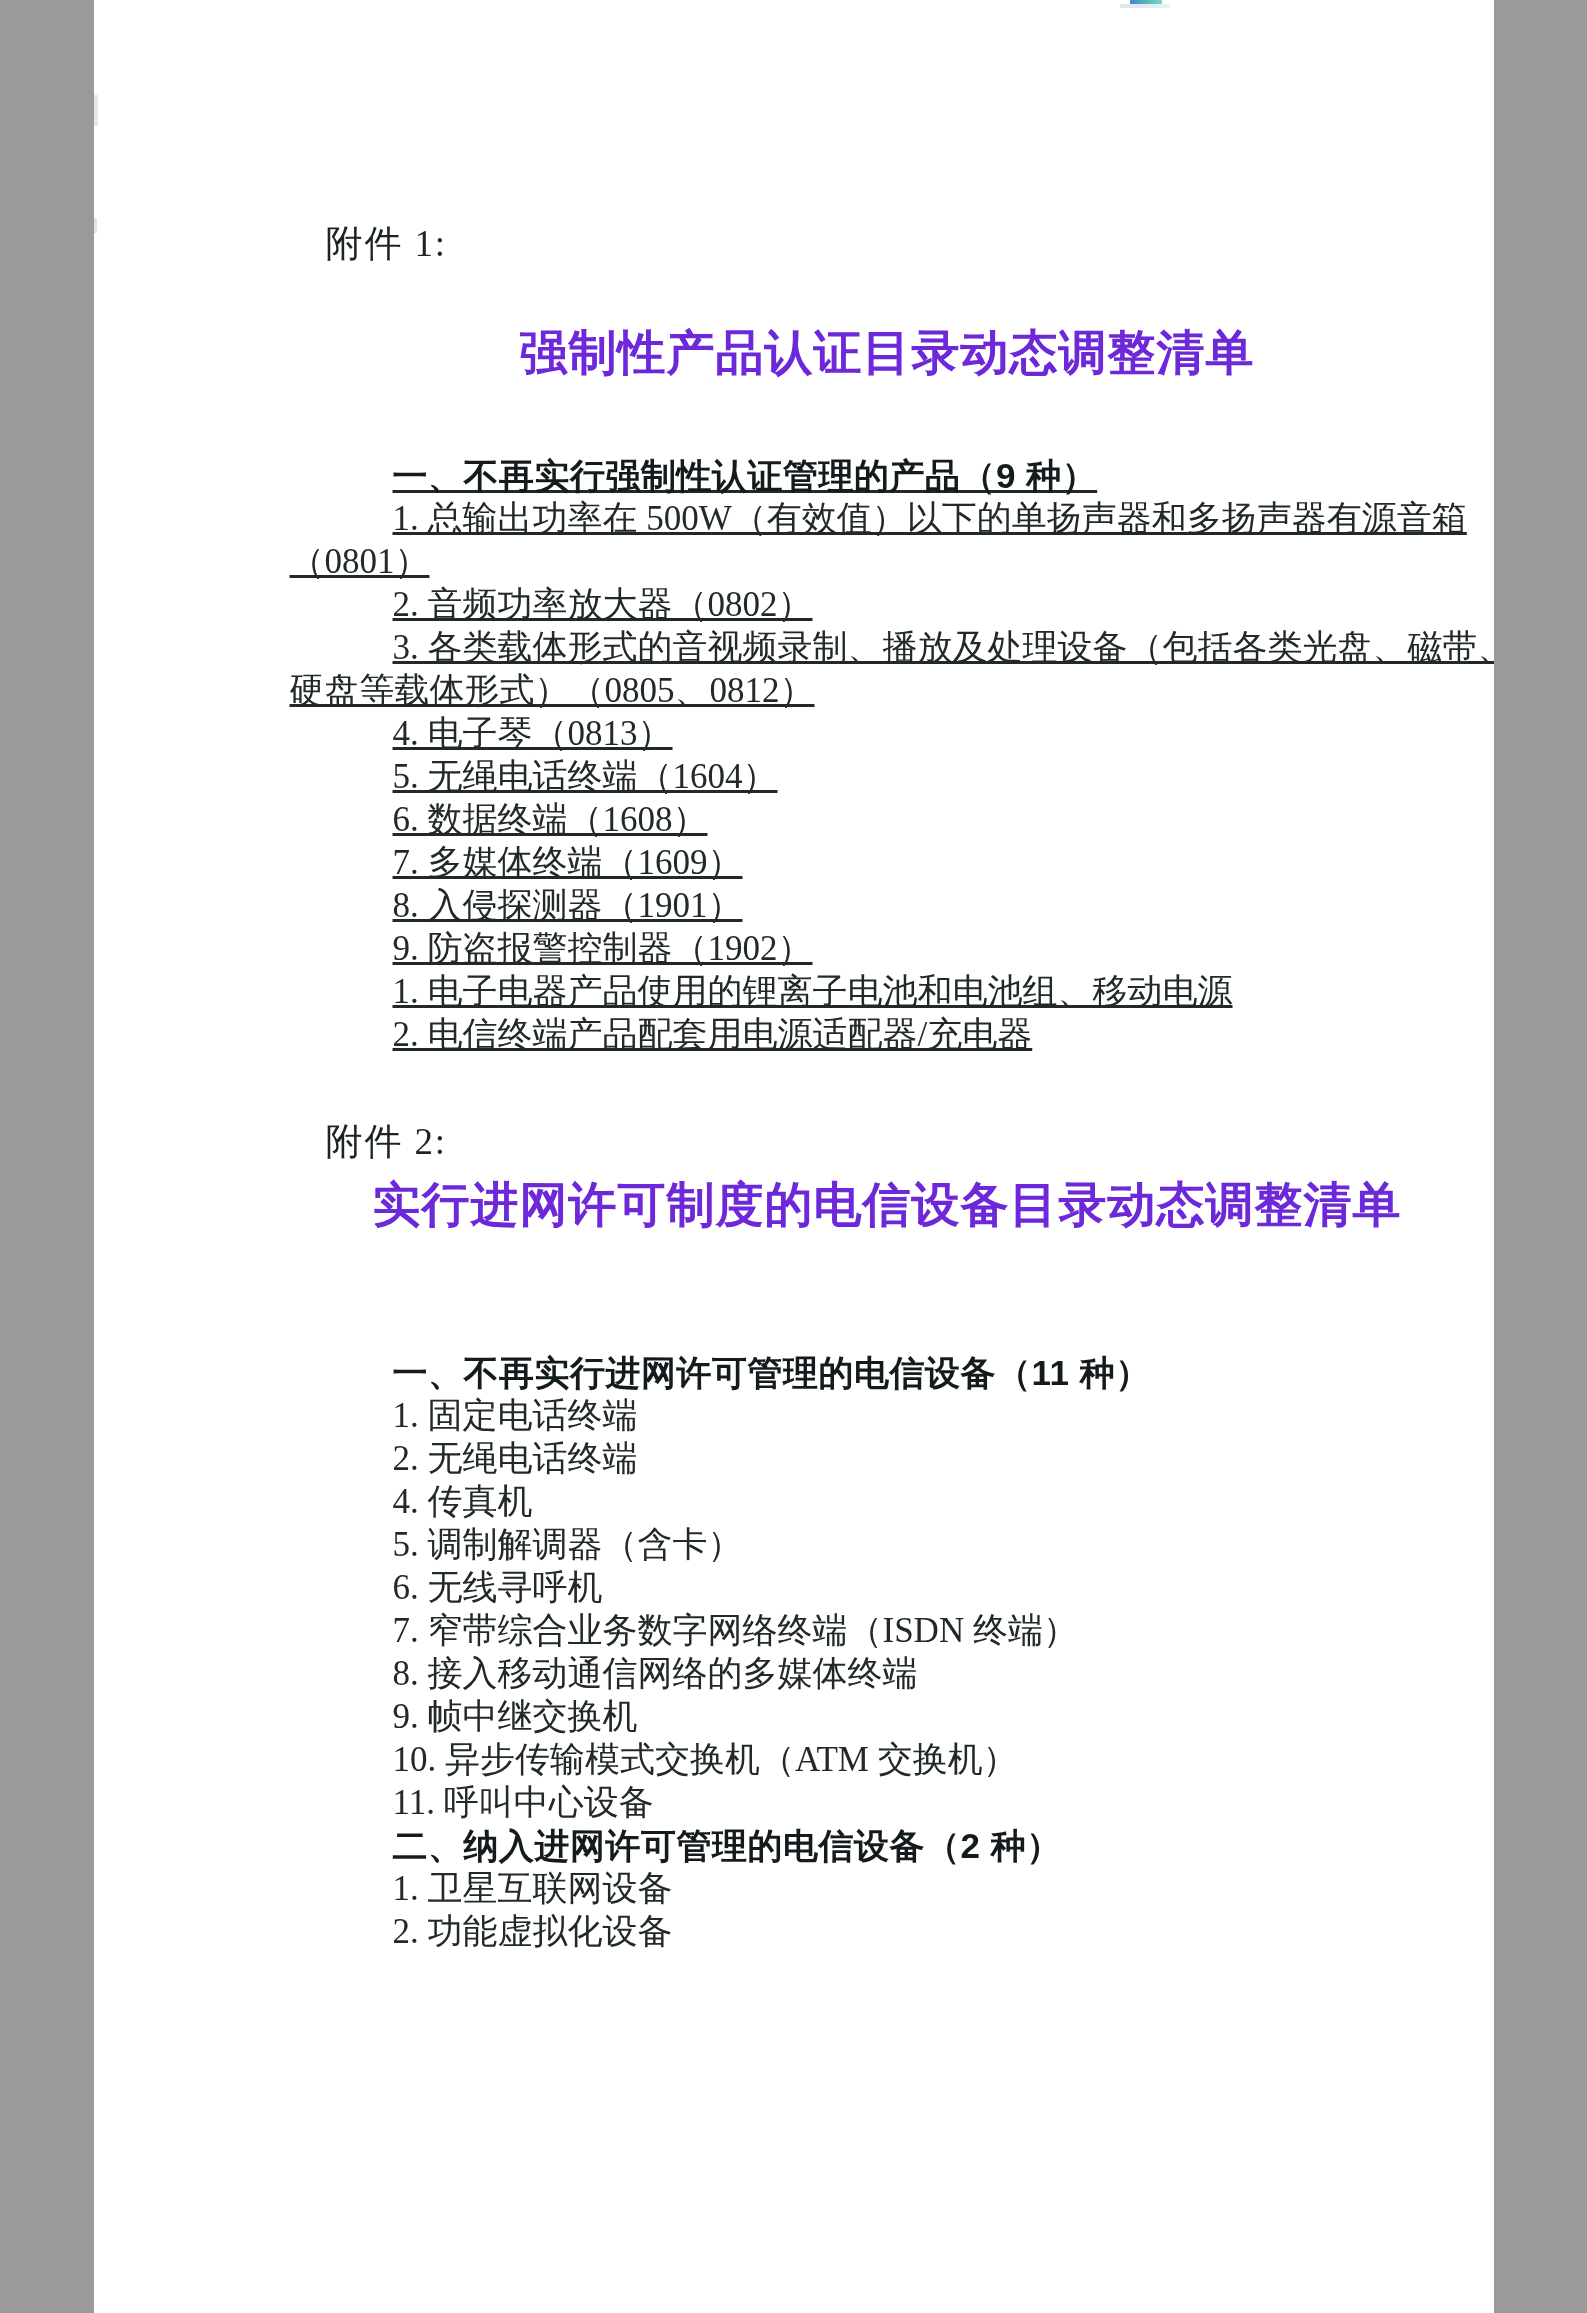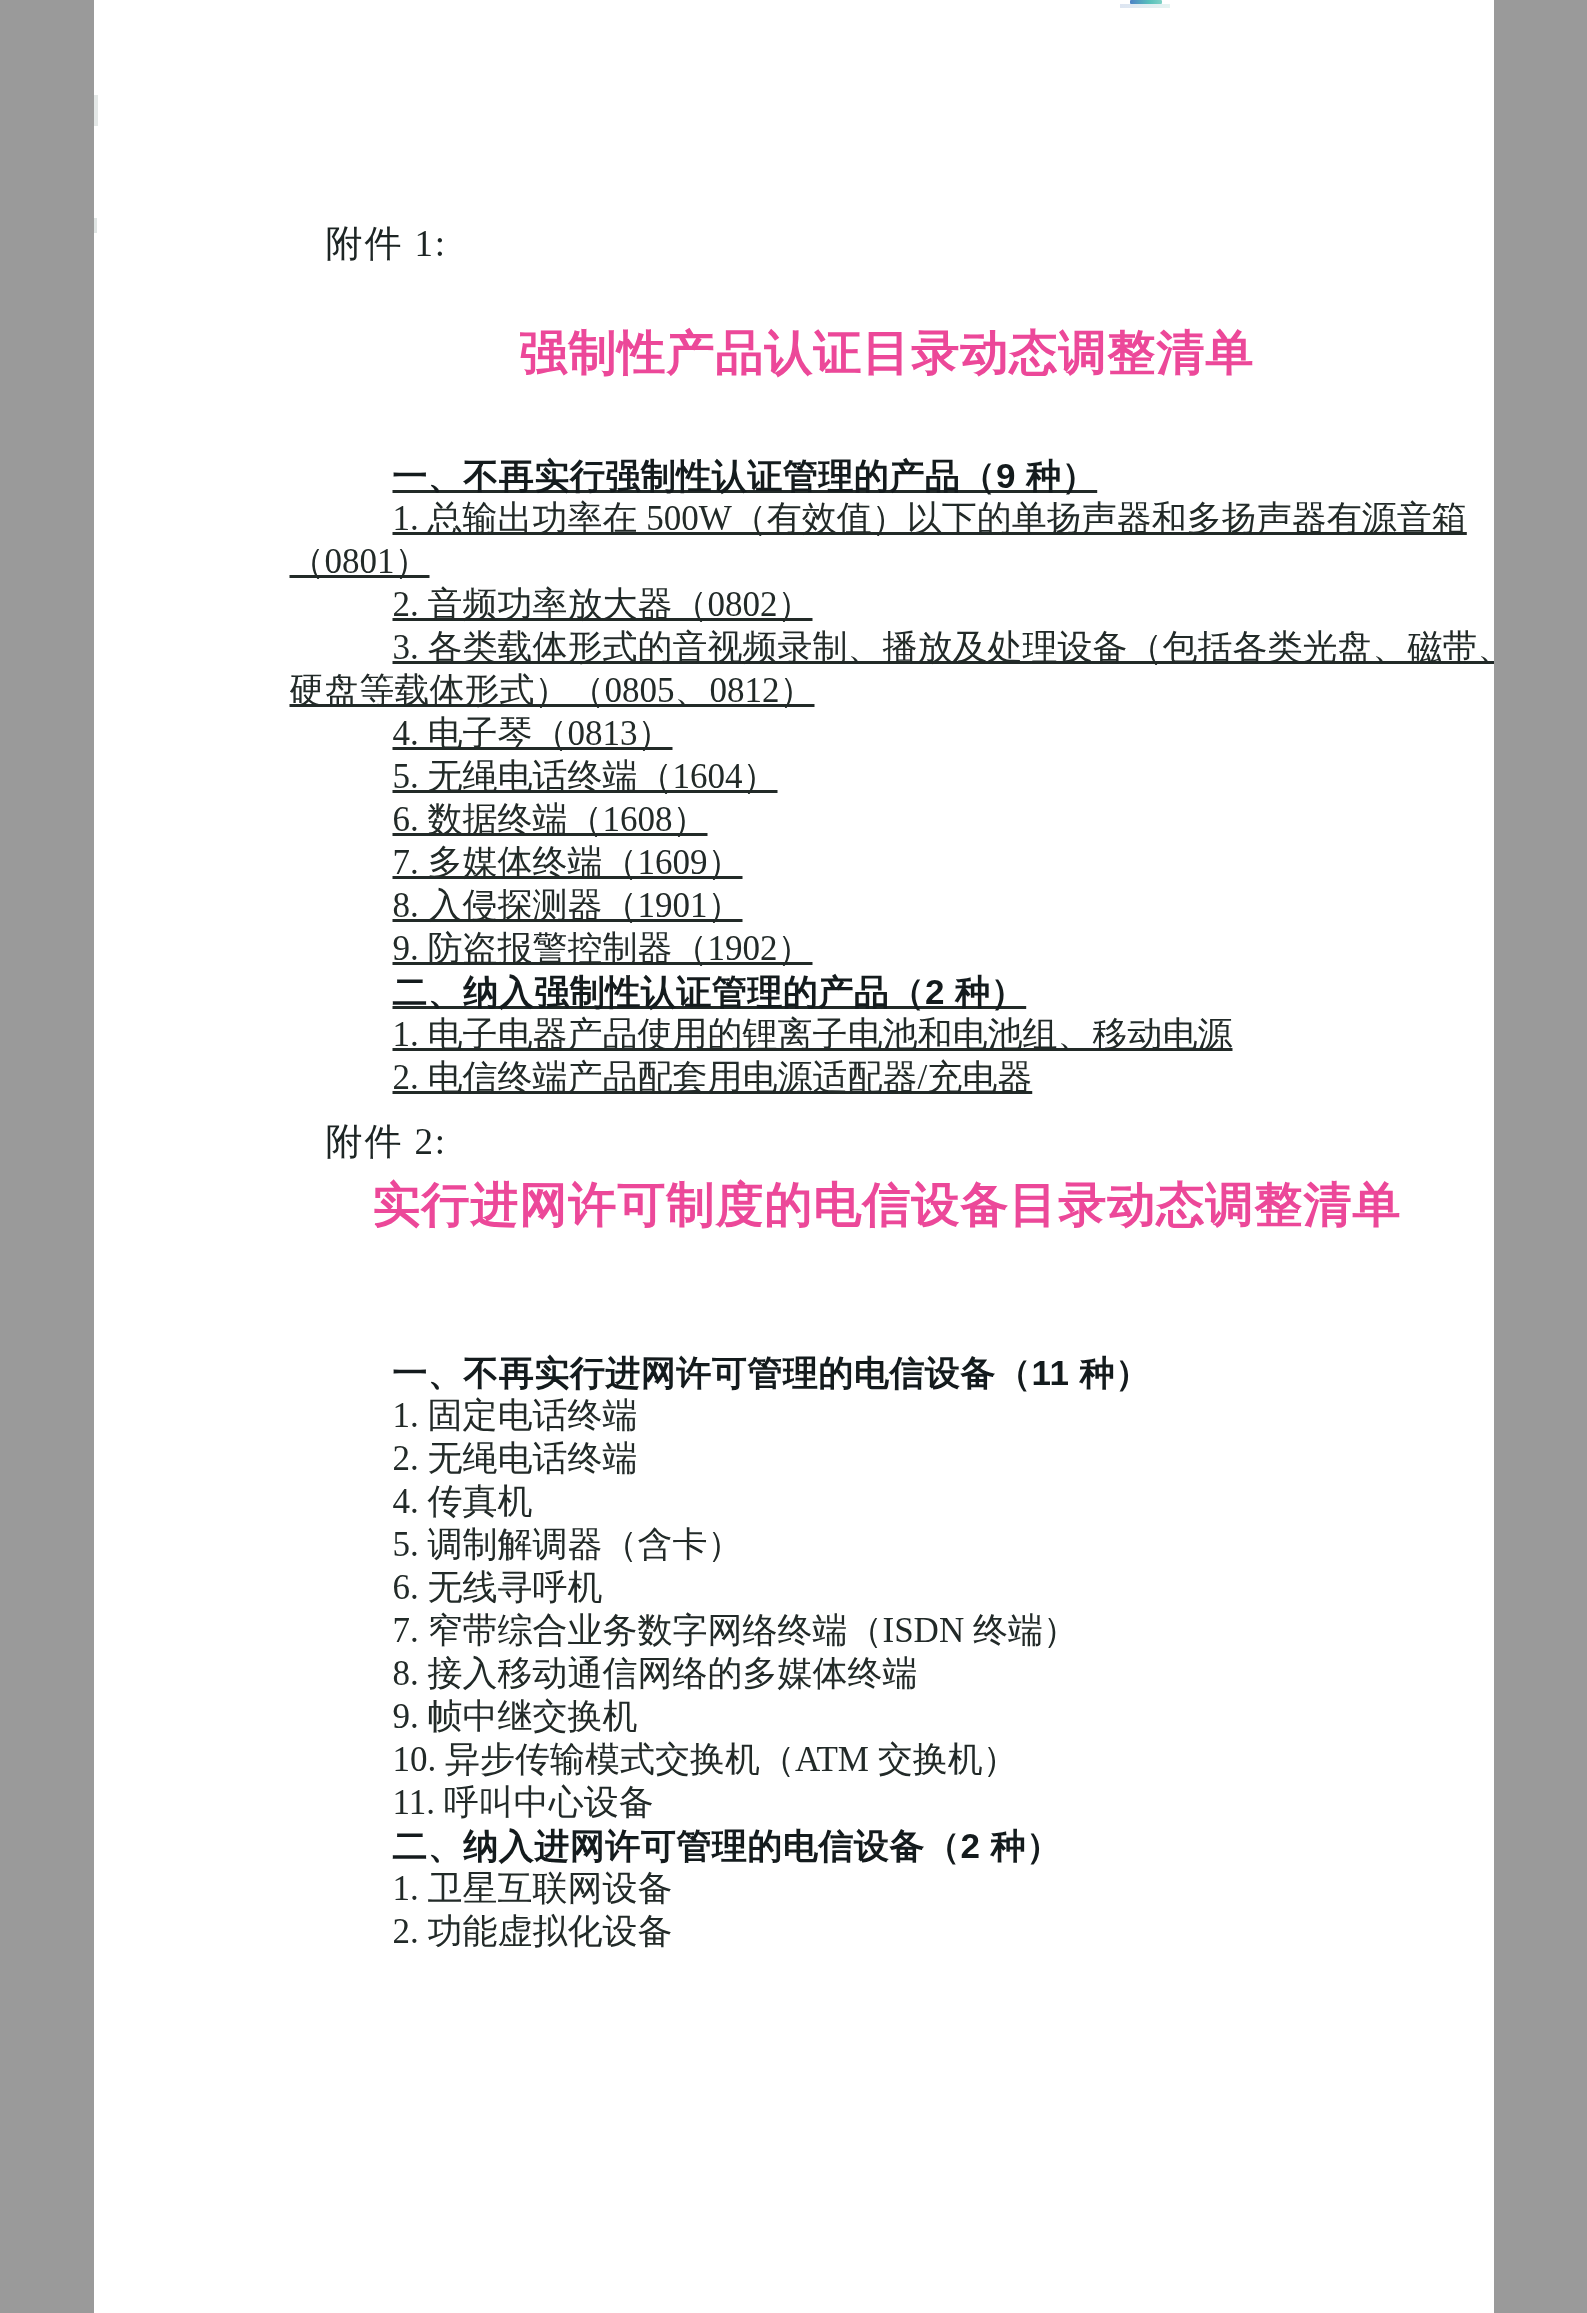--- a/index.html
+++ b/index.html
@@ -51,21 +51,21 @@
 
   .att-title {
     position: absolute;
     left: 140px;
     width: 1307px;
     text-align: center;
     font-family: "Liberation Sans", "DejaVu Sans", sans-serif;
     font-weight: bold;
     font-size: 48px;
     line-height: 54px;
-    color: #ec4899;
+    color: #6d28d9;
     letter-spacing: 1px;
     white-space: nowrap;
   }
   #a1-title { top: 326px; }
   #a2-title { top: 1178px; }
 
   .att-body {
     position: absolute;
     left: 196px;
     width: 1255px;
@@ -104,21 +104,20 @@
     <p class="heading">一、不再实行强制性认证管理的产品（9 种）</p>
     <p>1. 总输出功率在 500W（有效值）以下的单扬声器和多扬声器有源音箱（0801）</p>
     <p>2. 音频功率放大器（0802）</p>
     <p>3. 各类载体形式的音视频录制、播放及处理设备（包括各类光盘、磁带、硬盘等载体形式）（0805、0812）</p>
     <p>4. 电子琴（0813）</p>
     <p>5. 无绳电话终端（1604）</p>
     <p>6. 数据终端（1608）</p>
     <p>7. 多媒体终端（1609）</p>
     <p>8. 入侵探测器（1901）</p>
     <p>9. 防盗报警控制器（1902）</p>
-    <p class="heading">二、纳入强制性认证管理的产品（2 种）</p>
     <p>1. 电子电器产品使用的锂离子电池和电池组、移动电源</p>
     <p>2. 电信终端产品配套用电源适配器/充电器</p>
   </div>
 
   <div id="a2-label" class="att-label">附件 2:</div>
   <div id="a2-title" class="att-title">实行进网许可制度的电信设备目录动态调整清单</div>
 
   <div id="a2-body" class="att-body">
     <p class="heading">一、不再实行进网许可管理的电信设备（11 种）</p>
     <p>1. 固定电话终端</p>

